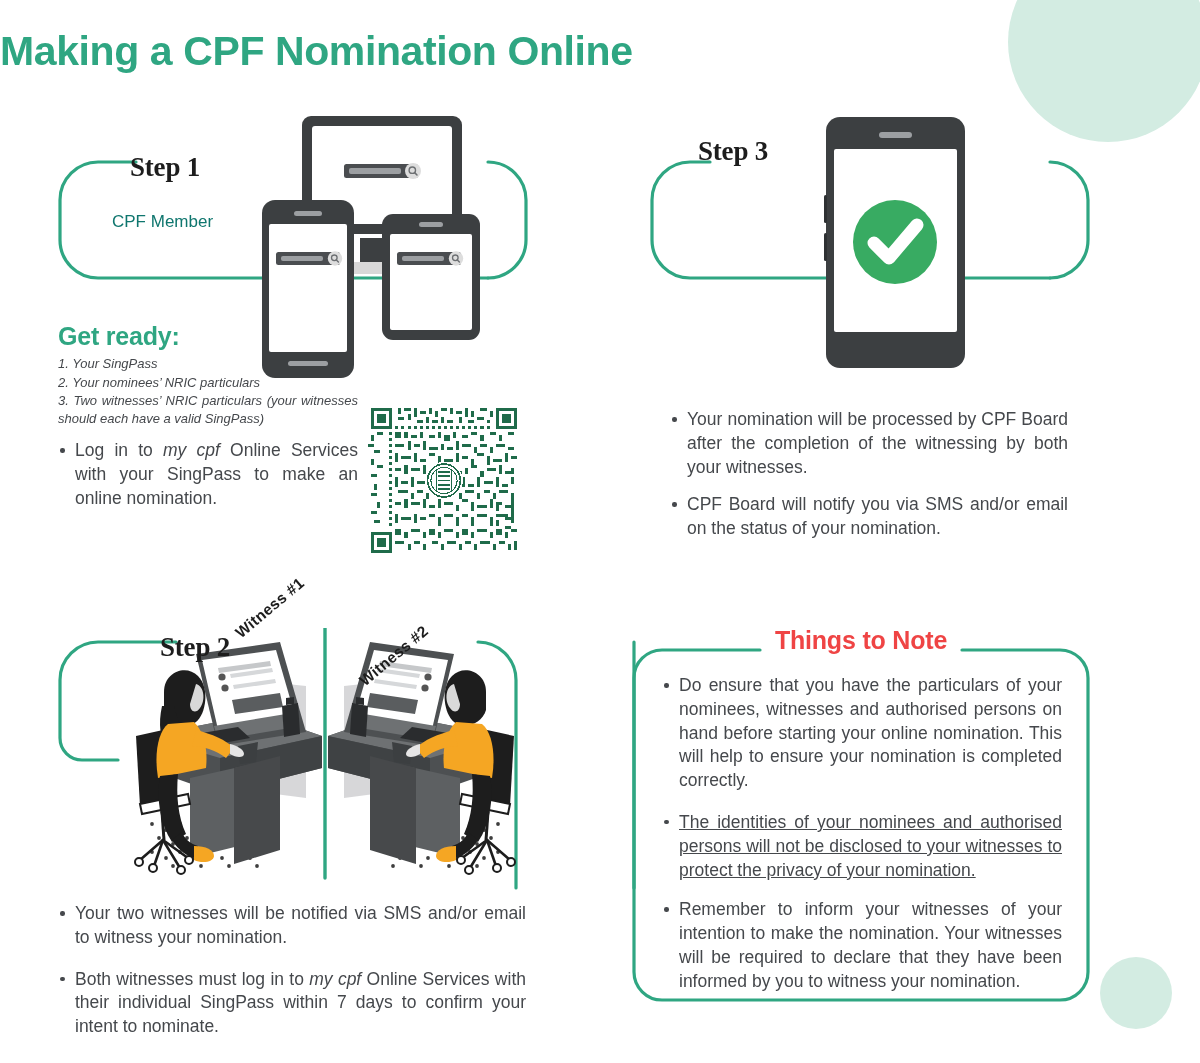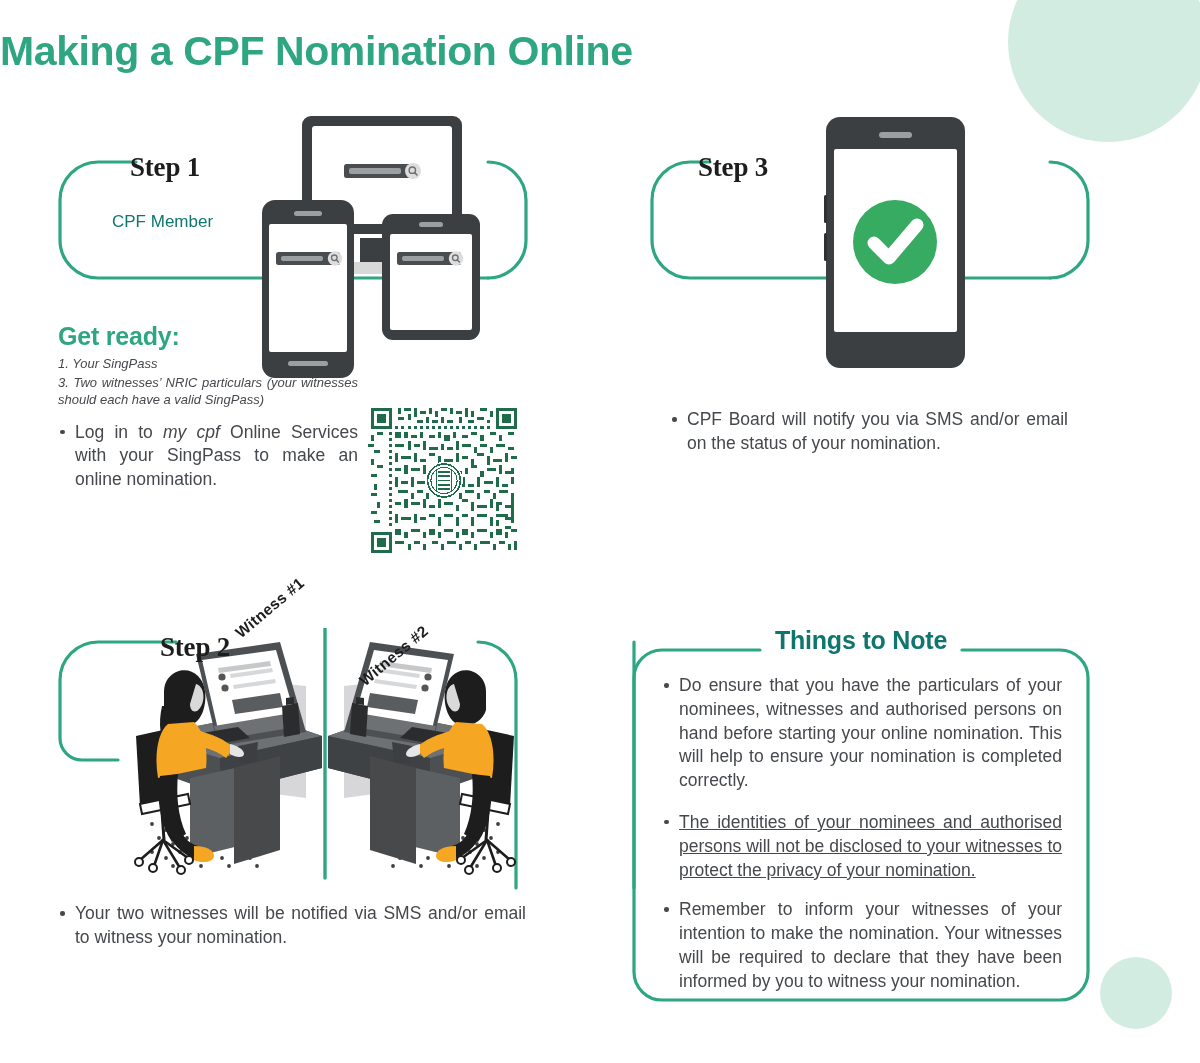--- a/index.html
+++ b/index.html
@@ -44,21 +44,21 @@
 
   
   .step-label{
     position:absolute;z-index:4;
     font-size:27px;font-weight:bold;color:#1d1d1d;
     letter-spacing:-0.2px;
     font-family:Liberation Serif, serif;
   }
   .frame-title{
     position:absolute;z-index:4;
-    font-size:25px;font-weight:bold;color:#0f766e;
+    font-size:25px;font-weight:bold;color:#ef4444;
     letter-spacing:-0.2px;
   }
   .sub-label{
     position:absolute;z-index:4;
     font-size:17px;color:#0f766e;
   }
 
   
   .textblock{position:absolute;z-index:4;}
   .heading-green{
@@ -161,20 +161,21 @@
         <circle cx="200" cy="146.5" r="7.2" fill="#dddddd"></circle>
         <circle cx="199.3" cy="145.8" r="2.8" fill="none" stroke="#6c6f72" stroke-width="1.3"></circle>
         <line x1="201.4" y1="148" x2="203.4" y2="150" stroke="#6c6f72" stroke-width="1.4" stroke-linecap="round"></line>
       </g>
     </svg>
   </div>
 
   <div class="textblock" id="get-ready" style="left:58px;top:322px;width:300px;">
     <div class="heading-green">Get ready:</div>
     <p class="numline">1. Your SingPass</p>
+    <p class="numline">2. Your nominees’ NRIC particulars</p>
     <p class="numline">3. Two witnesses’ NRIC particulars (your witnesses should each have a valid SingPass)</p>
     <ul class="bullets" style="margin-top:12px;">
       <li>
         <span>Log in to </span><span class="it">my cpf</span><span> Online Services with your SingPass to make an online nomination.</span>
       </li>
     </ul>
   </div>
 
   <div id="qr">
     <svg width="152" height="155" viewBox="0 0 50 50" shape-rendering="crispEdges">
@@ -214,38 +215,39 @@
     </svg>
   </div>
 
   <div class="frame" id="frame3" style="left:650px;top:160px;width:440px;height:120px;">
     <svg width="440" height="120" viewBox="0 0 440 120" aria-hidden="true">
       <path d="M 60 2 L 40 2 A 38 38 0 0 0 2 40 L 2 80 A 38 38 0 0 0 40 118 L 400 118"></path>
       <path d="M 400 2 A 38 38 0 0 1 438 40 L 438 80 A 38 38 0 0 1 400 118"></path>
     </svg>
   </div>
 
-  <div class="step-label" id="step3-label" style="left:698px;top:152px;">Step 3</div>
+  <div class="step-label" id="step3-label" style="left:698px;top:136px;">Step 3</div>
 
   <div id="phone3">
     <svg width="143" height="255" viewBox="0 0 143 255">
       <rect x="2" y="2" width="139" height="251" rx="14" fill="#3c3f41"></rect>
       <rect x="10" y="34" width="123" height="183" rx="2" fill="#ffffff"></rect>
       <rect x="55" y="17" width="33" height="6" rx="3" fill="#9c9fa2"></rect>
       <rect x="0" y="80" width="3" height="28" rx="1.5" fill="#2e3133"></rect>
       <rect x="0" y="118" width="3" height="28" rx="1.5" fill="#2e3133"></rect>
       <g>
         <circle cx="71" cy="127" r="42" fill="#38ab62"></circle>
         <path d="M50 128 L65 143 L93 110" fill="none" stroke="#ffffff" stroke-width="13" stroke-linecap="round" stroke-linejoin="round"></path>
       </g>
     </svg>
   </div>
 
   <div class="textblock" id="step3-text" style="left:670px;top:408px;width:398px;">
     <ul class="bullets">
+      <li>Your nomination will be processed by CPF Board after the completion of the witnessing by both your witnesses.</li>
       <li>CPF Board will notify you via SMS and/or email on the status of your nomination.</li>
     </ul>
   </div>
 
   <div class="frame" id="frame2" style="left:58px;top:640px;width:578px;height:250px;">
     <svg width="578" height="250" viewBox="0 0 578 250" aria-hidden="true">
 
       <path d="M 118 2 L 40 2 A 38 38 0 0 0 2 40 L 2 98 A 22 22 0 0 0 24 120 L 60 120"></path>
 
       <path d="M 420 2 A 38 38 0 0 1 458 40 L 458 248"></path>
@@ -439,20 +441,23 @@
           <path d="M62 212 C68 222, 78 230, 88 230 L88 218 C80 216, 74 210, 72 204 Z" fill="#1d1d1d"></path>
           <path d="M84 218 C96 218, 104 222, 104 228 C104 234, 92 236, 84 232 Z" fill="#f5a623"></path>
         </g>
       </g>
     </svg>
   </div>
 
   <div class="textblock" id="step2-text" style="left:58px;top:902px;width:468px;">
     <ul class="bullets">
       <li style="margin-bottom:18px;">Your two witnesses will be notified via SMS and/or email to witness your nomination.</li>
+      <li>
+        <span>Both witnesses must log in to </span><span class="it">my cpf</span><span> Online Services with their individual SingPass within 7 days to confirm your intent to nominate.</span>
+      </li>
     </ul>
   </div>
 
   <div class="frame" id="frame-note" style="left:632px;top:648px;width:458px;height:354px;">
     <svg width="458" height="354" viewBox="0 0 458 354" aria-hidden="true">
       <path d="M 128 2 L 30 2 A 28 28 0 0 0 2 30 L 2 324 A 28 28 0 0 0 30 352 L 428 352 A 28 28 0 0 0 456 324 L 456 30 A 28 28 0 0 0 428 2 L 330 2"></path>
     </svg>
   </div>
 
   <div class="frame-title" id="note-title" style="left:632px;top:626px;width:458px;text-align:center;">Things to Note</div>

